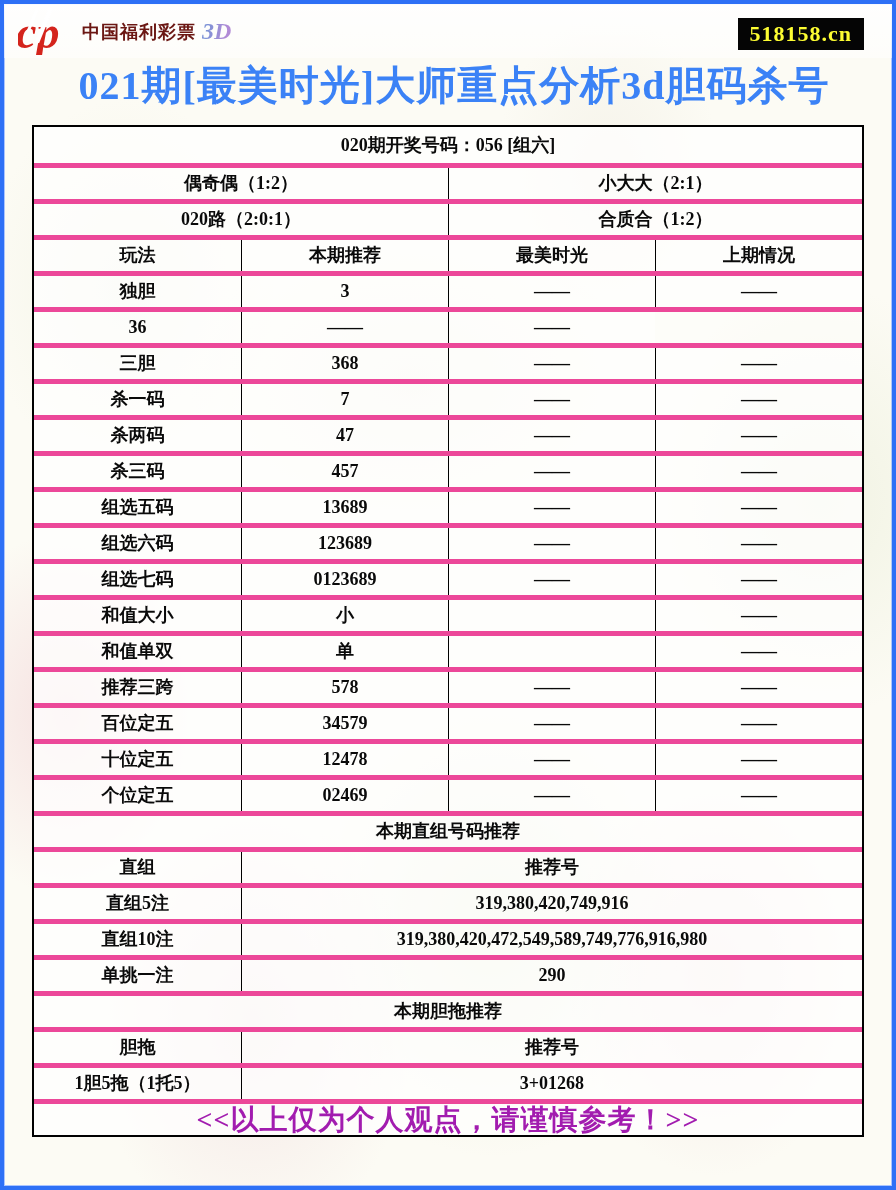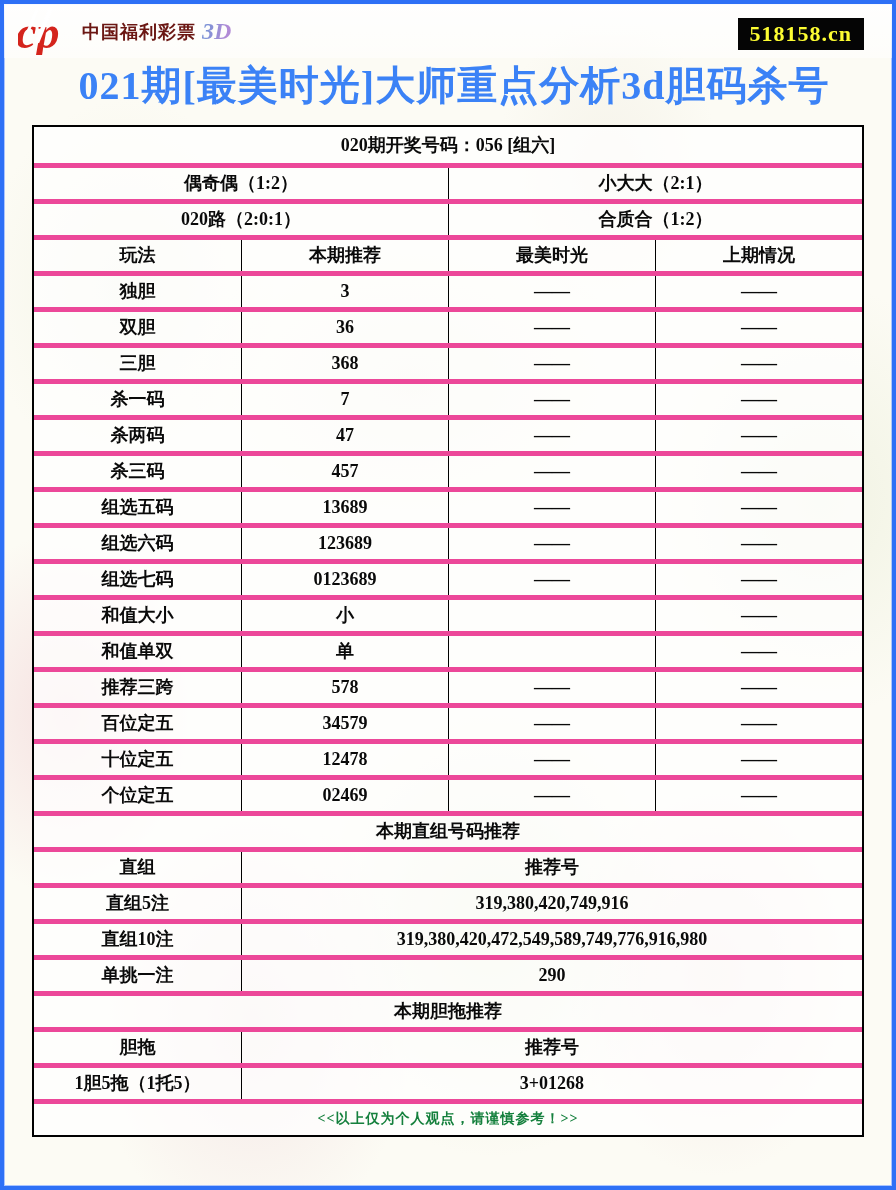--- a/index.html
+++ b/index.html
@@ -48,21 +48,21 @@
   .row.no-top{border-top:none;}
   .r1{grid-template-columns:1fr;}
   .r2{grid-template-columns:1fr 1fr;}
   .r4{grid-template-columns:1fr 1fr 1fr 1fr;}
   .r75{grid-template-columns:25% 75%;}
   .cell{display:flex;align-items:center;justify-content:center;
     font-weight:bold;font-size:18px;color:#0a0a0a;line-height:1.05;
     border-left:1px solid #000;padding:0 6px;box-sizing:border-box;
     background:rgba(255,255,255,.55);white-space:nowrap;overflow:hidden;}
   .cell:first-child{border-left:none;}
-  .footer-row .cell{color:#15803d;font-size:14px;letter-spacing:1px;}
+  .footer-row .cell{color:#a21caf;font-size:28px;letter-spacing:1px;}
 </style>
 </head>
 <body>
 
 <div class="page">
 
   <header class="topbar">
     <div class="logo">
       <svg width="58" height="47" viewBox="0 0 58 47">
         <text x="-2" y="40" font-family="serif" font-size="46" font-weight="900" font-style="italic" fill="#d4241c">cp</text>
@@ -103,21 +103,20 @@
       <div class="cell">上期情况</div>
     </div>
     <div data-repeat="main_table.rows">
       
     <div class="row r4">
         <div class="cell">独胆</div>
         <div class="cell">3</div>
         <div class="cell">——</div>
         <div class="cell">——</div>
       </div><div class="row r4">
-        <div class="cell">双胆</div>
         <div class="cell">36</div>
         <div class="cell">——</div>
         <div class="cell">——</div>
       </div><div class="row r4">
         <div class="cell">三胆</div>
         <div class="cell">368</div>
         <div class="cell">——</div>
         <div class="cell">——</div>
       </div><div class="row r4">
         <div class="cell">杀一码</div>

